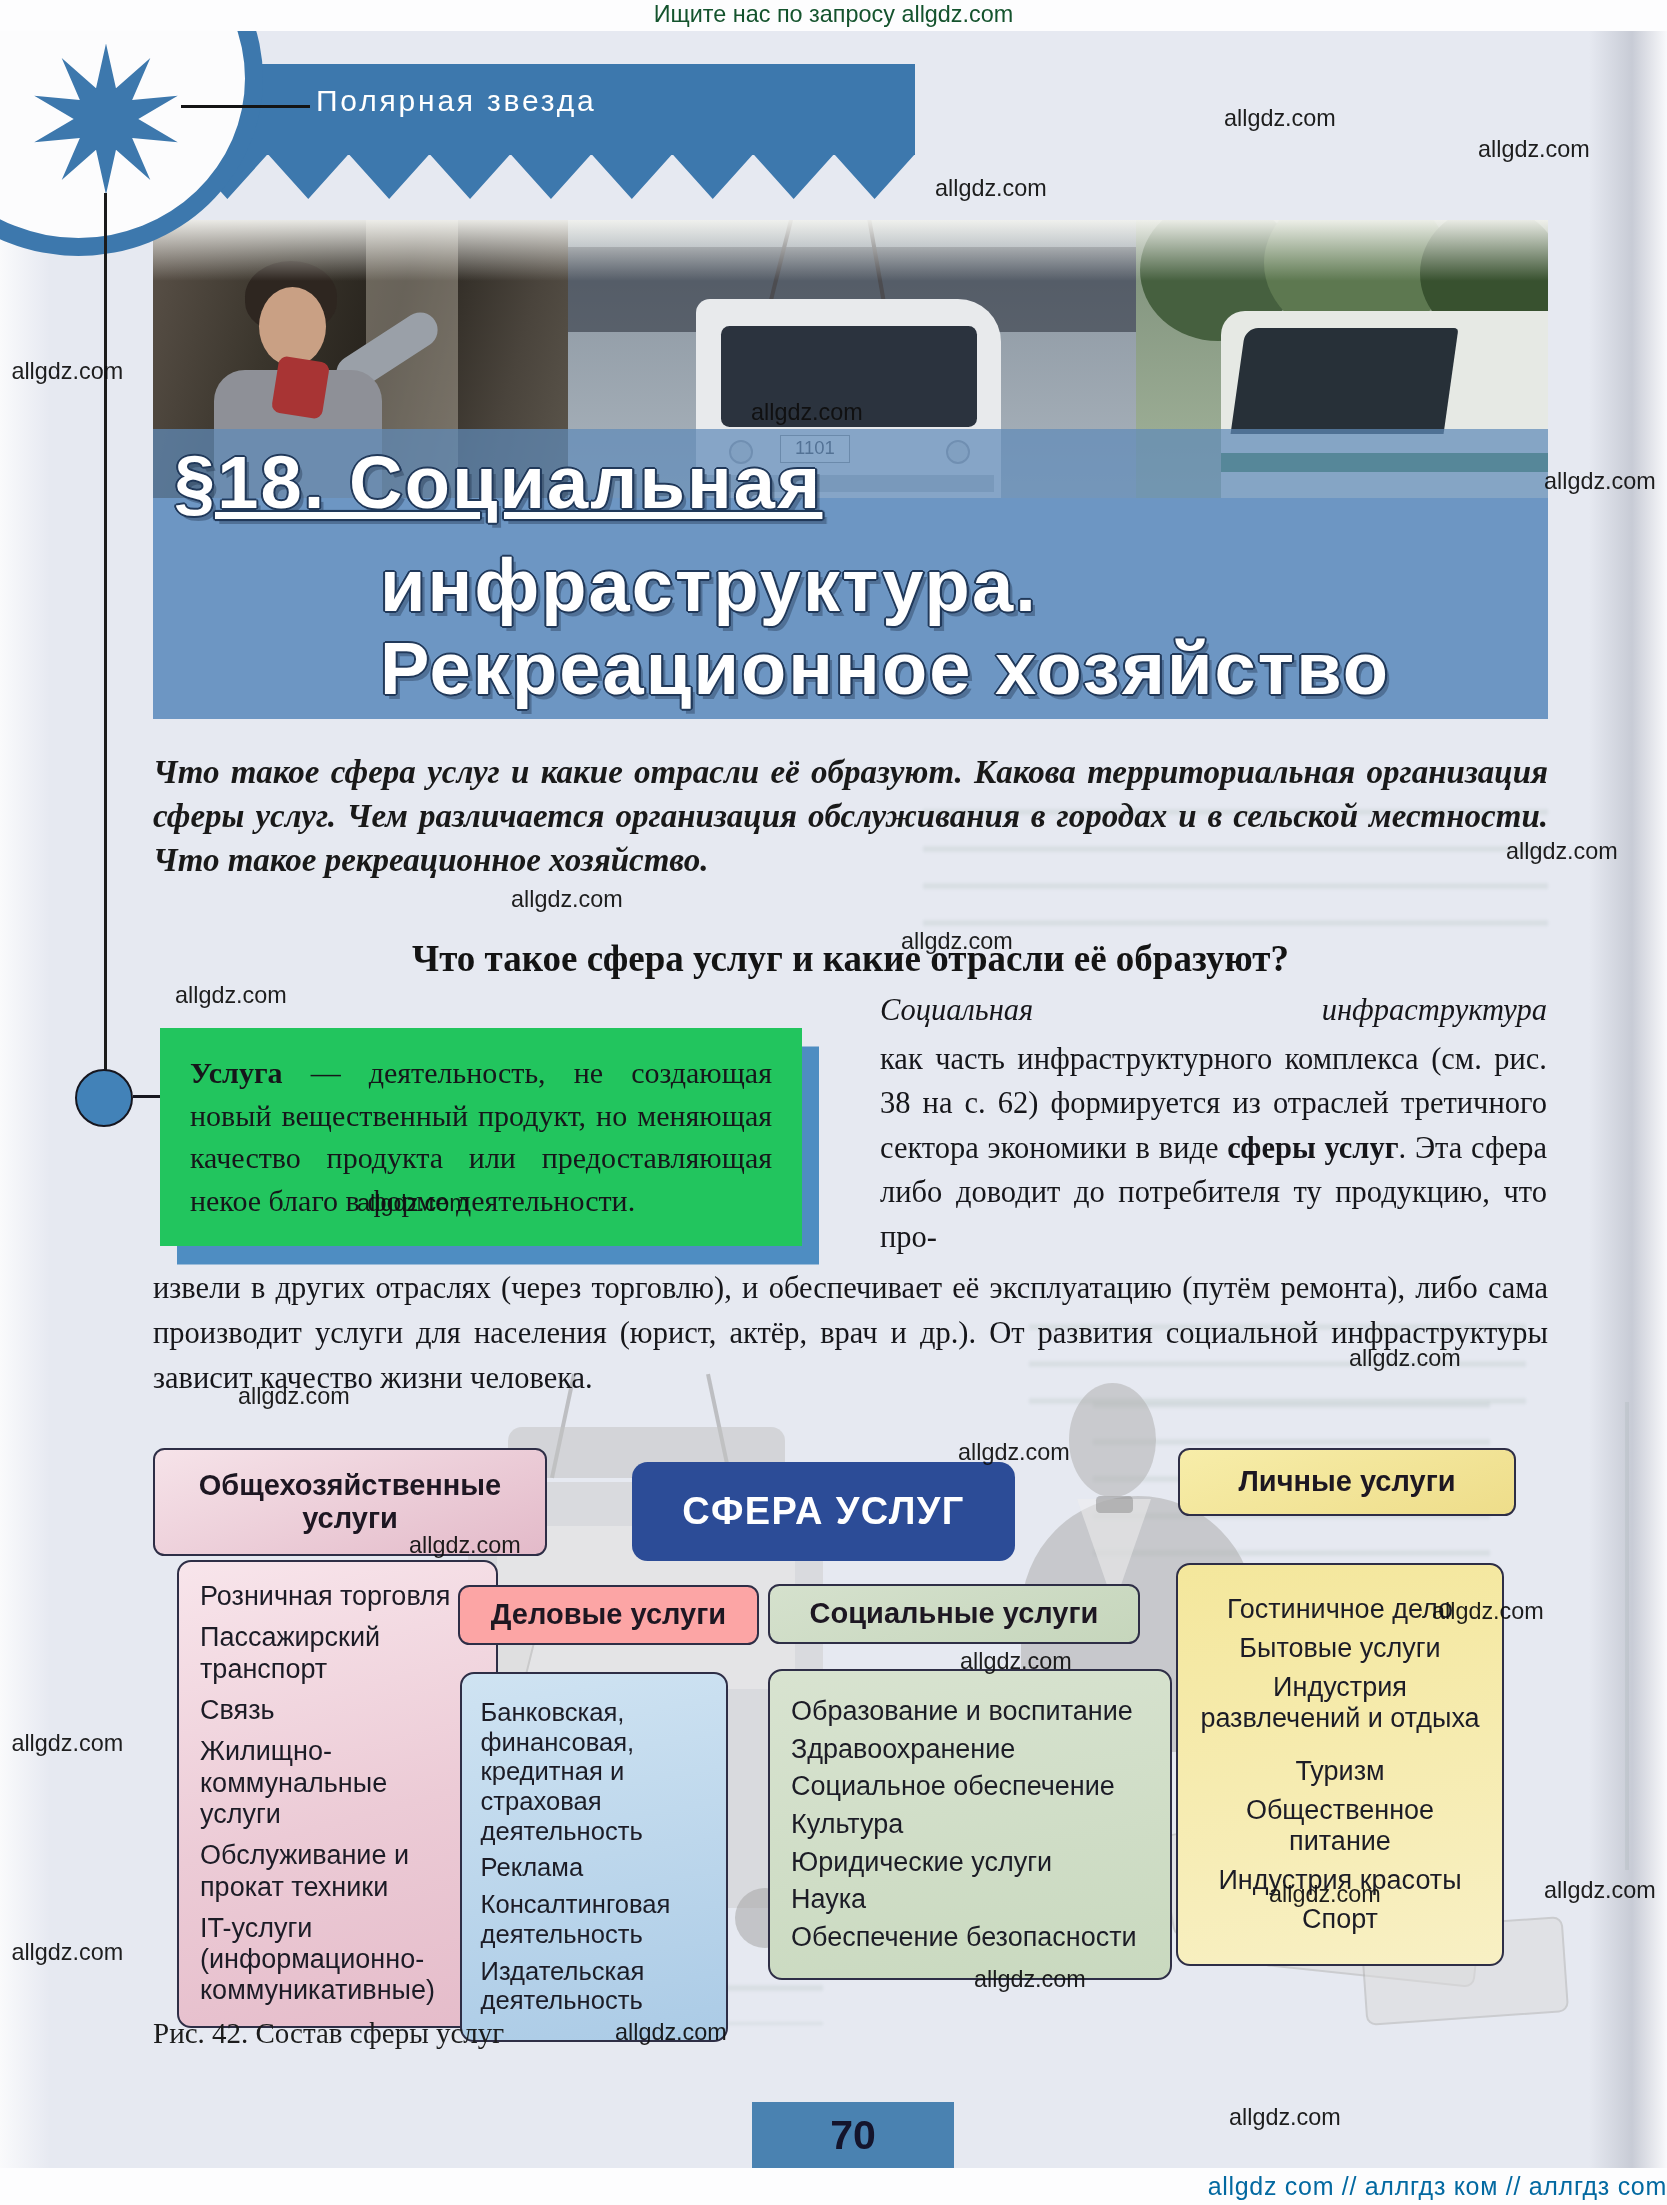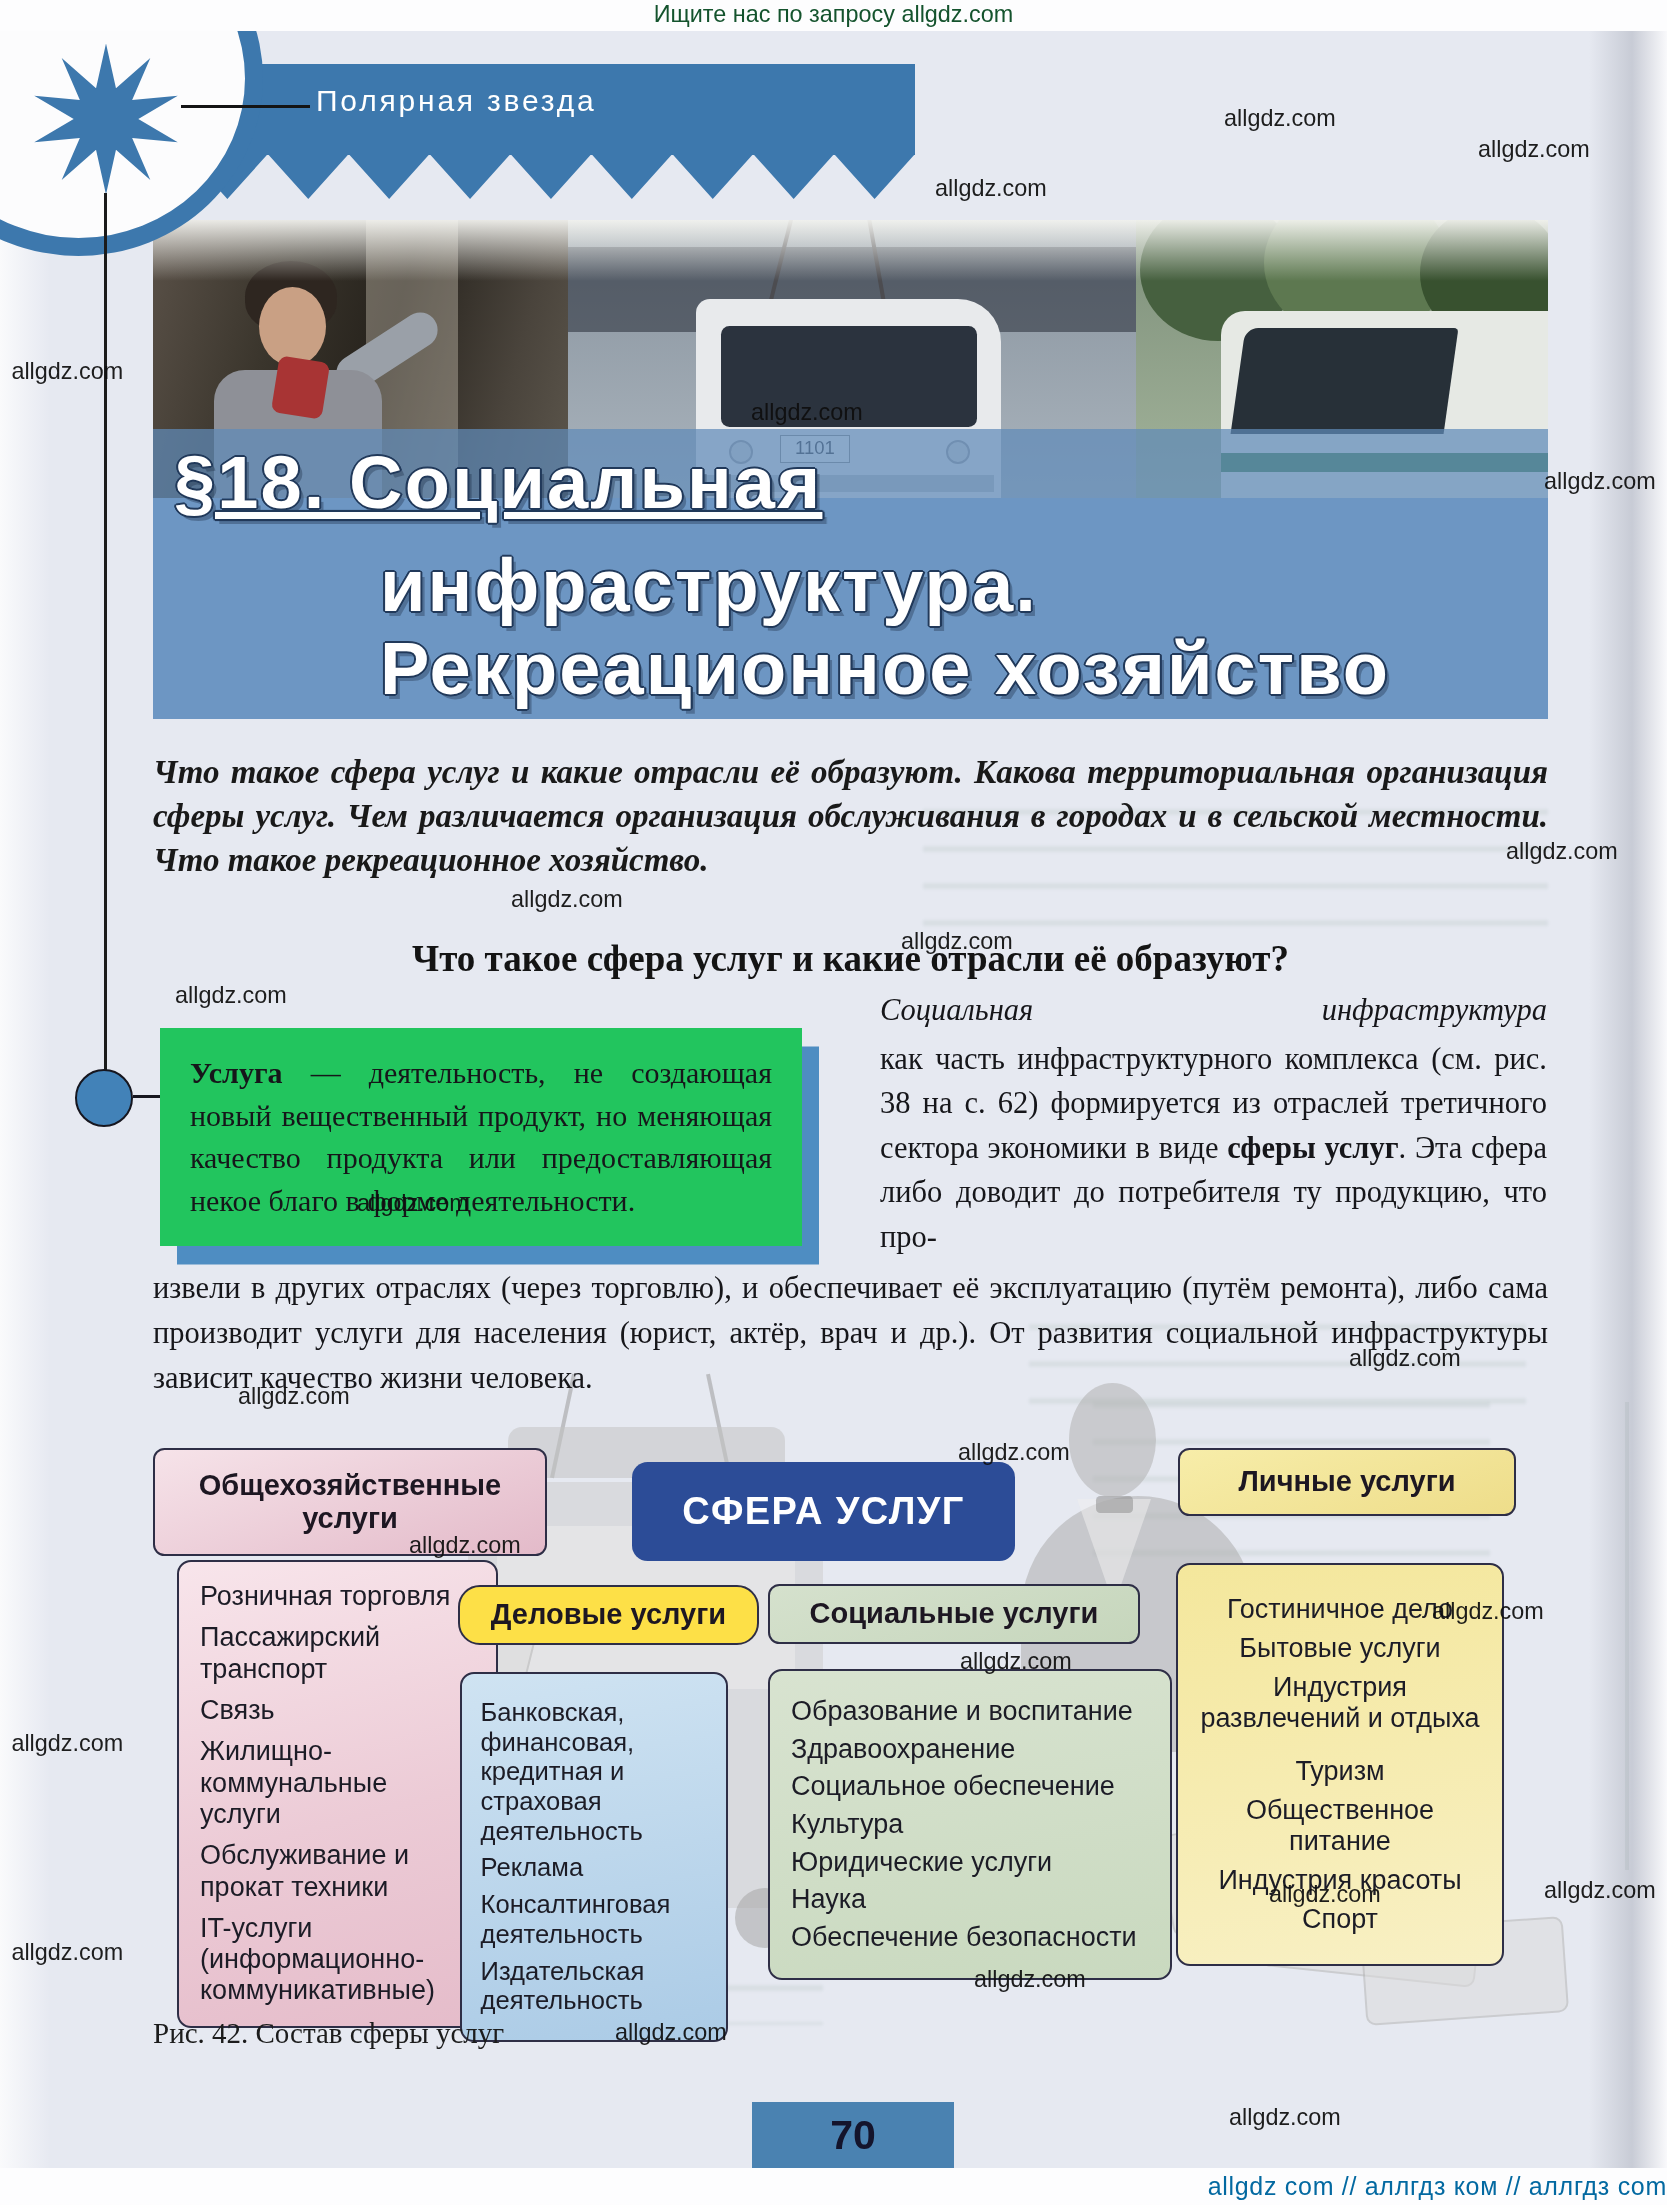--- a/index.html
+++ b/index.html
@@ -98,21 +98,21 @@
       display:flex;align-items:center;justify-content:center;text-align:center;
       font:700 29px/1.15 "Liberation Sans",sans-serif;color:#1d1722;}
   .dg-center{position:absolute;left:632px;top:1462px;width:383px;height:99px;z-index:3;background:#2c4c97;
       border-radius:15.6px;display:flex;align-items:center;justify-content:center;
       font:700 38px "Liberation Sans",sans-serif;color:#fff;letter-spacing:1.4px;}
   .dg-list{position:absolute;z-index:3;box-sizing:border-box;border:2.1px solid #2e2e46;border-radius:14px;
       font:27px/1.16 "Liberation Sans",sans-serif;color:#1c1c26;}
   .dg-item{margin:10px 0;}
   .hd-pink{left:153px;top:1448px;width:394px;height:108px;background:linear-gradient(160deg,#f6e3e9,#e3bac9);}
   .hd-yellow{left:1178px;top:1448px;width:338px;height:68px;background:linear-gradient(160deg,#f7eda9,#eedd8a);}
-  .hd-blue{left:458px;top:1585px;width:301px;height:60px;background:#fde047;border-radius:22px;}
+  .hd-blue{left:458px;top:1585px;width:301px;height:60px;background:#fca5a5;}
   .hd-green{left:768px;top:1584px;width:372px;height:60px;background:linear-gradient(160deg,#d5e1cd,#c6d6bc);}
   .ls-pink{left:177px;top:1560px;width:321px;background:linear-gradient(165deg,#f8e5eb 0%,#eccbd6 55%,#e5bcca 100%);padding:9px 21px;}
   .ls-blue{left:460px;top:1672px;width:268px;background:linear-gradient(170deg,#cfe3f2,#abcbe6);padding:17px 18.5px;font-size:25.6px;}
   .ls-blue .dg-item{margin:7px 0;}
   .ls-green{left:768px;top:1669px;width:404px;background:linear-gradient(170deg,#d8e3d0,#c9d9bf);padding:18.5px 21px;}
   .ls-green .dg-item{margin:6.4px 0;}
   .ls-yellow{left:1176px;top:1563px;width:328px;background:linear-gradient(170deg,#f4e79c,#f8f0c4);padding:21px 21px;}
   .ls-yellow .dg-item{margin:7.8px 0;text-align:center;}
   .ls-yellow .dg-item:nth-child(4){margin-top:21px;}
   .caption{position:absolute;left:153px;top:2017px;z-index:4;font:29px "Liberation Serif",serif;color:#1c1c1c;}

